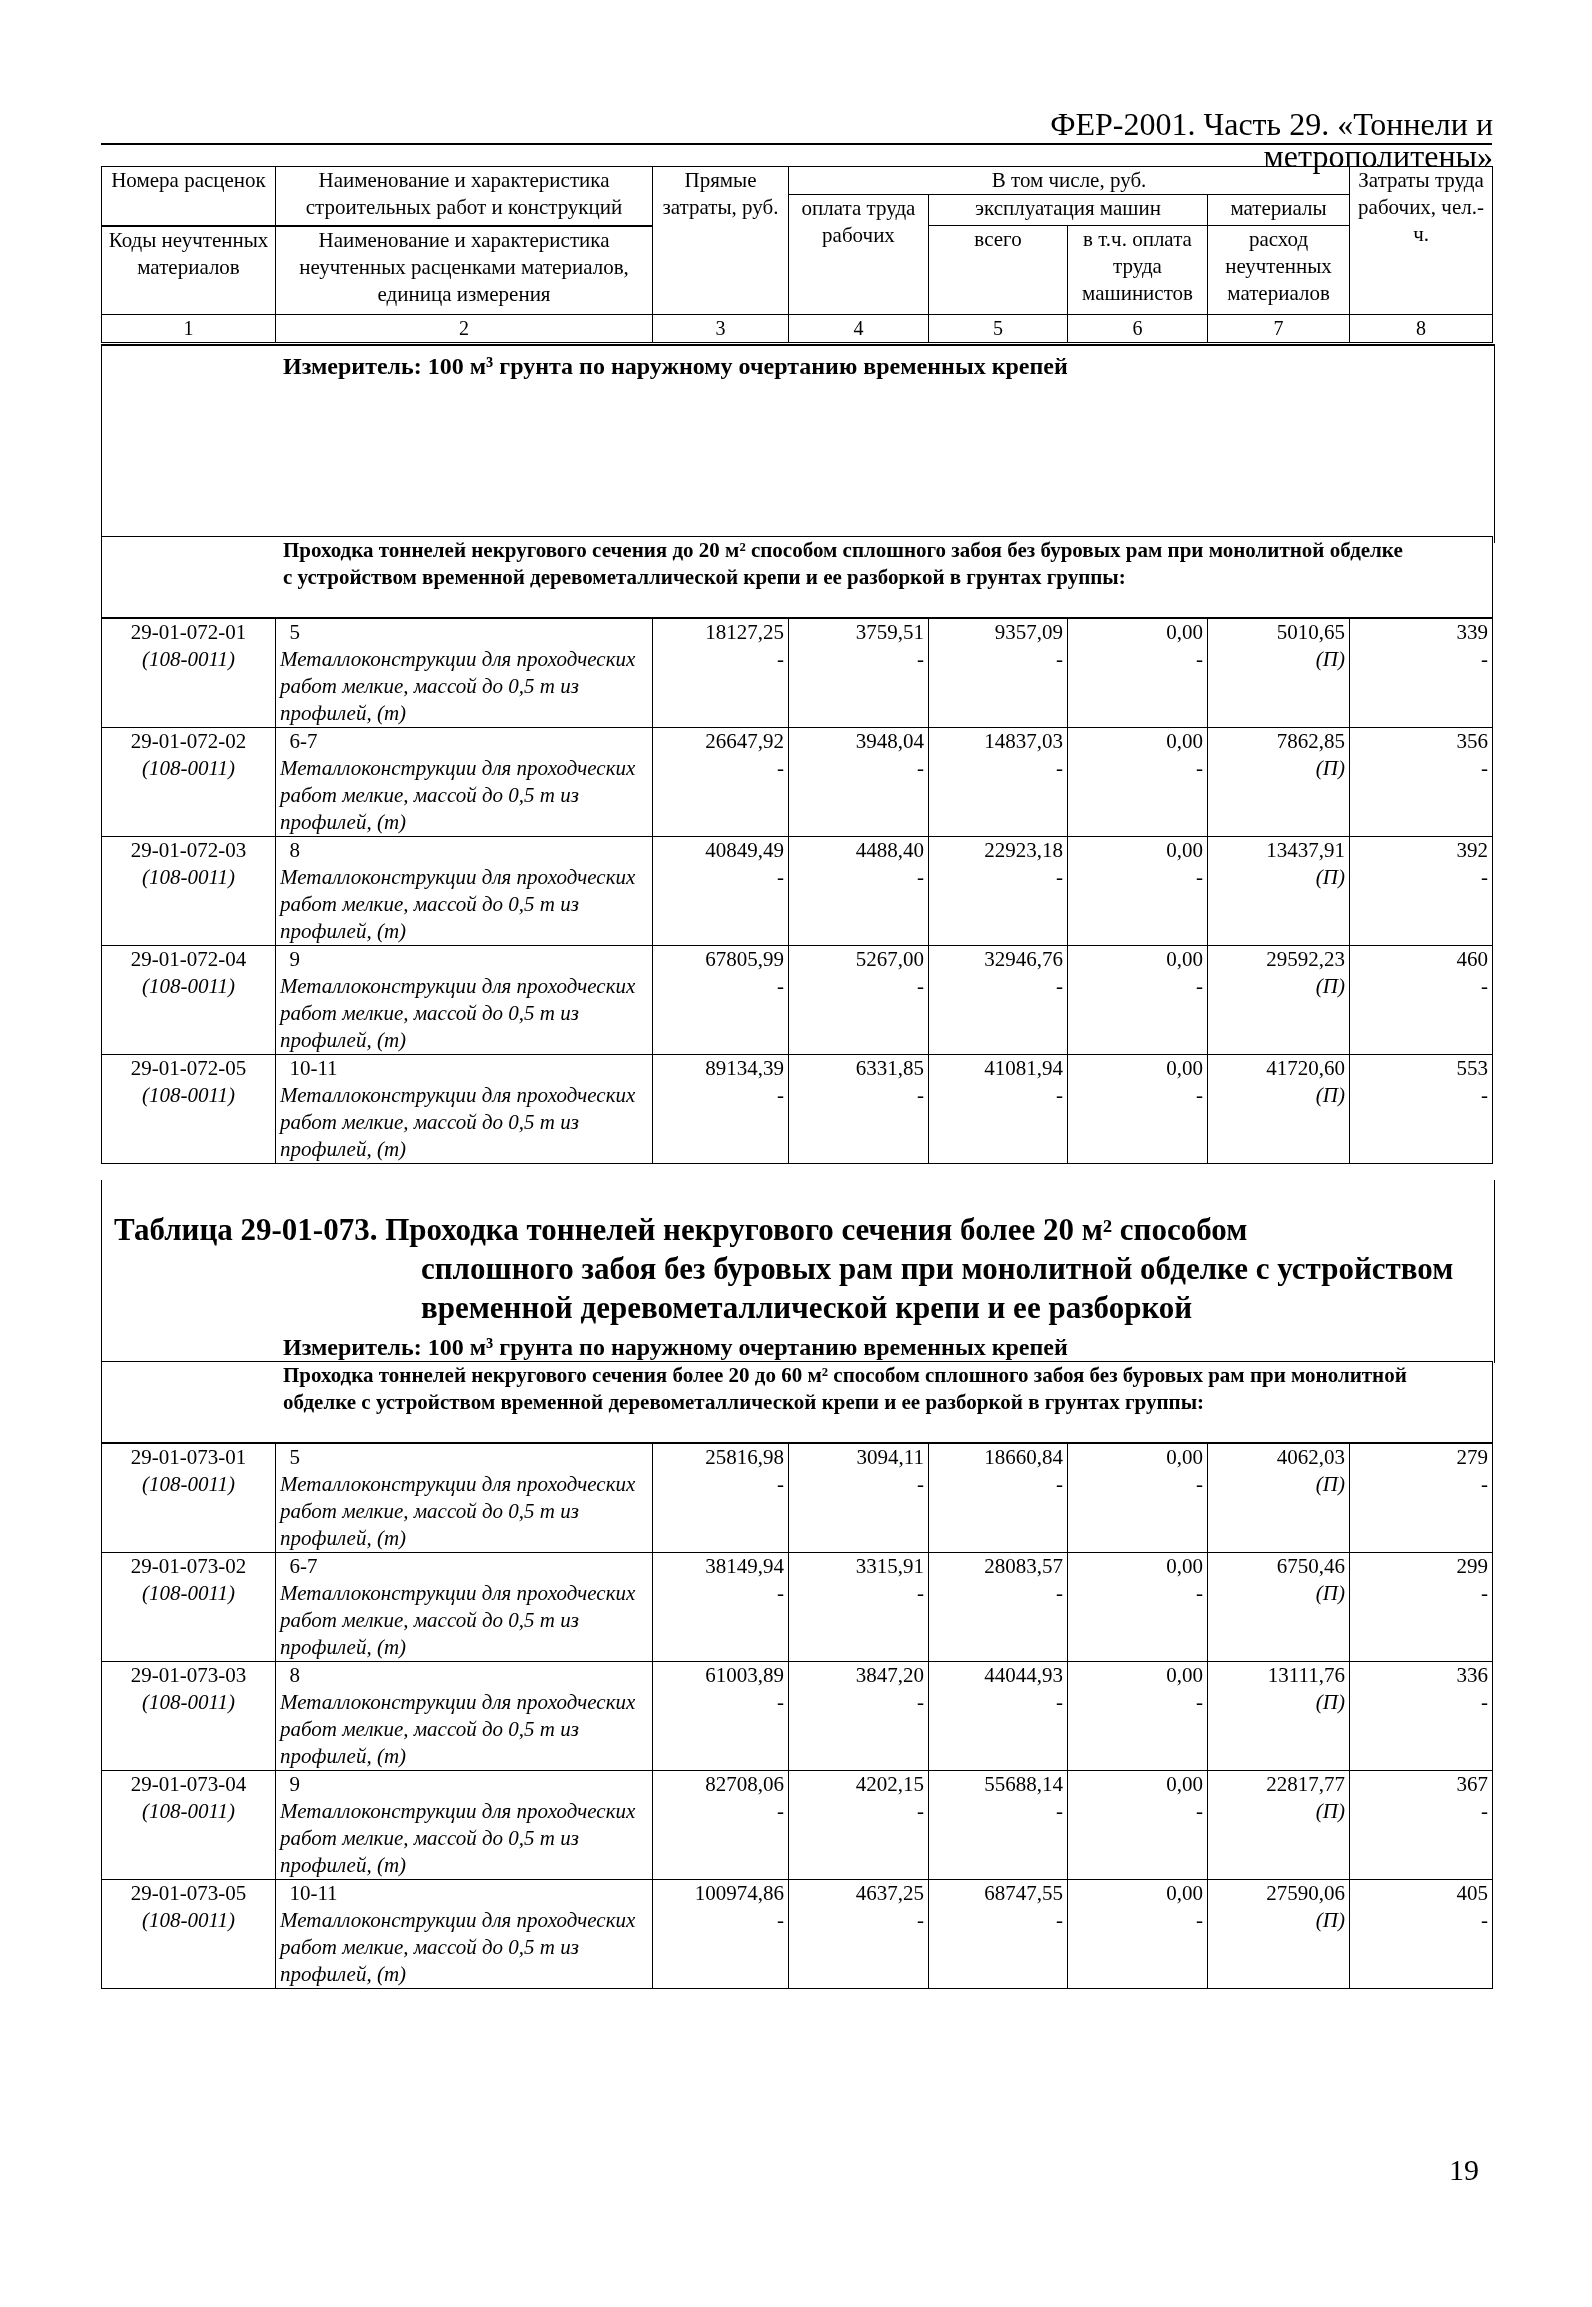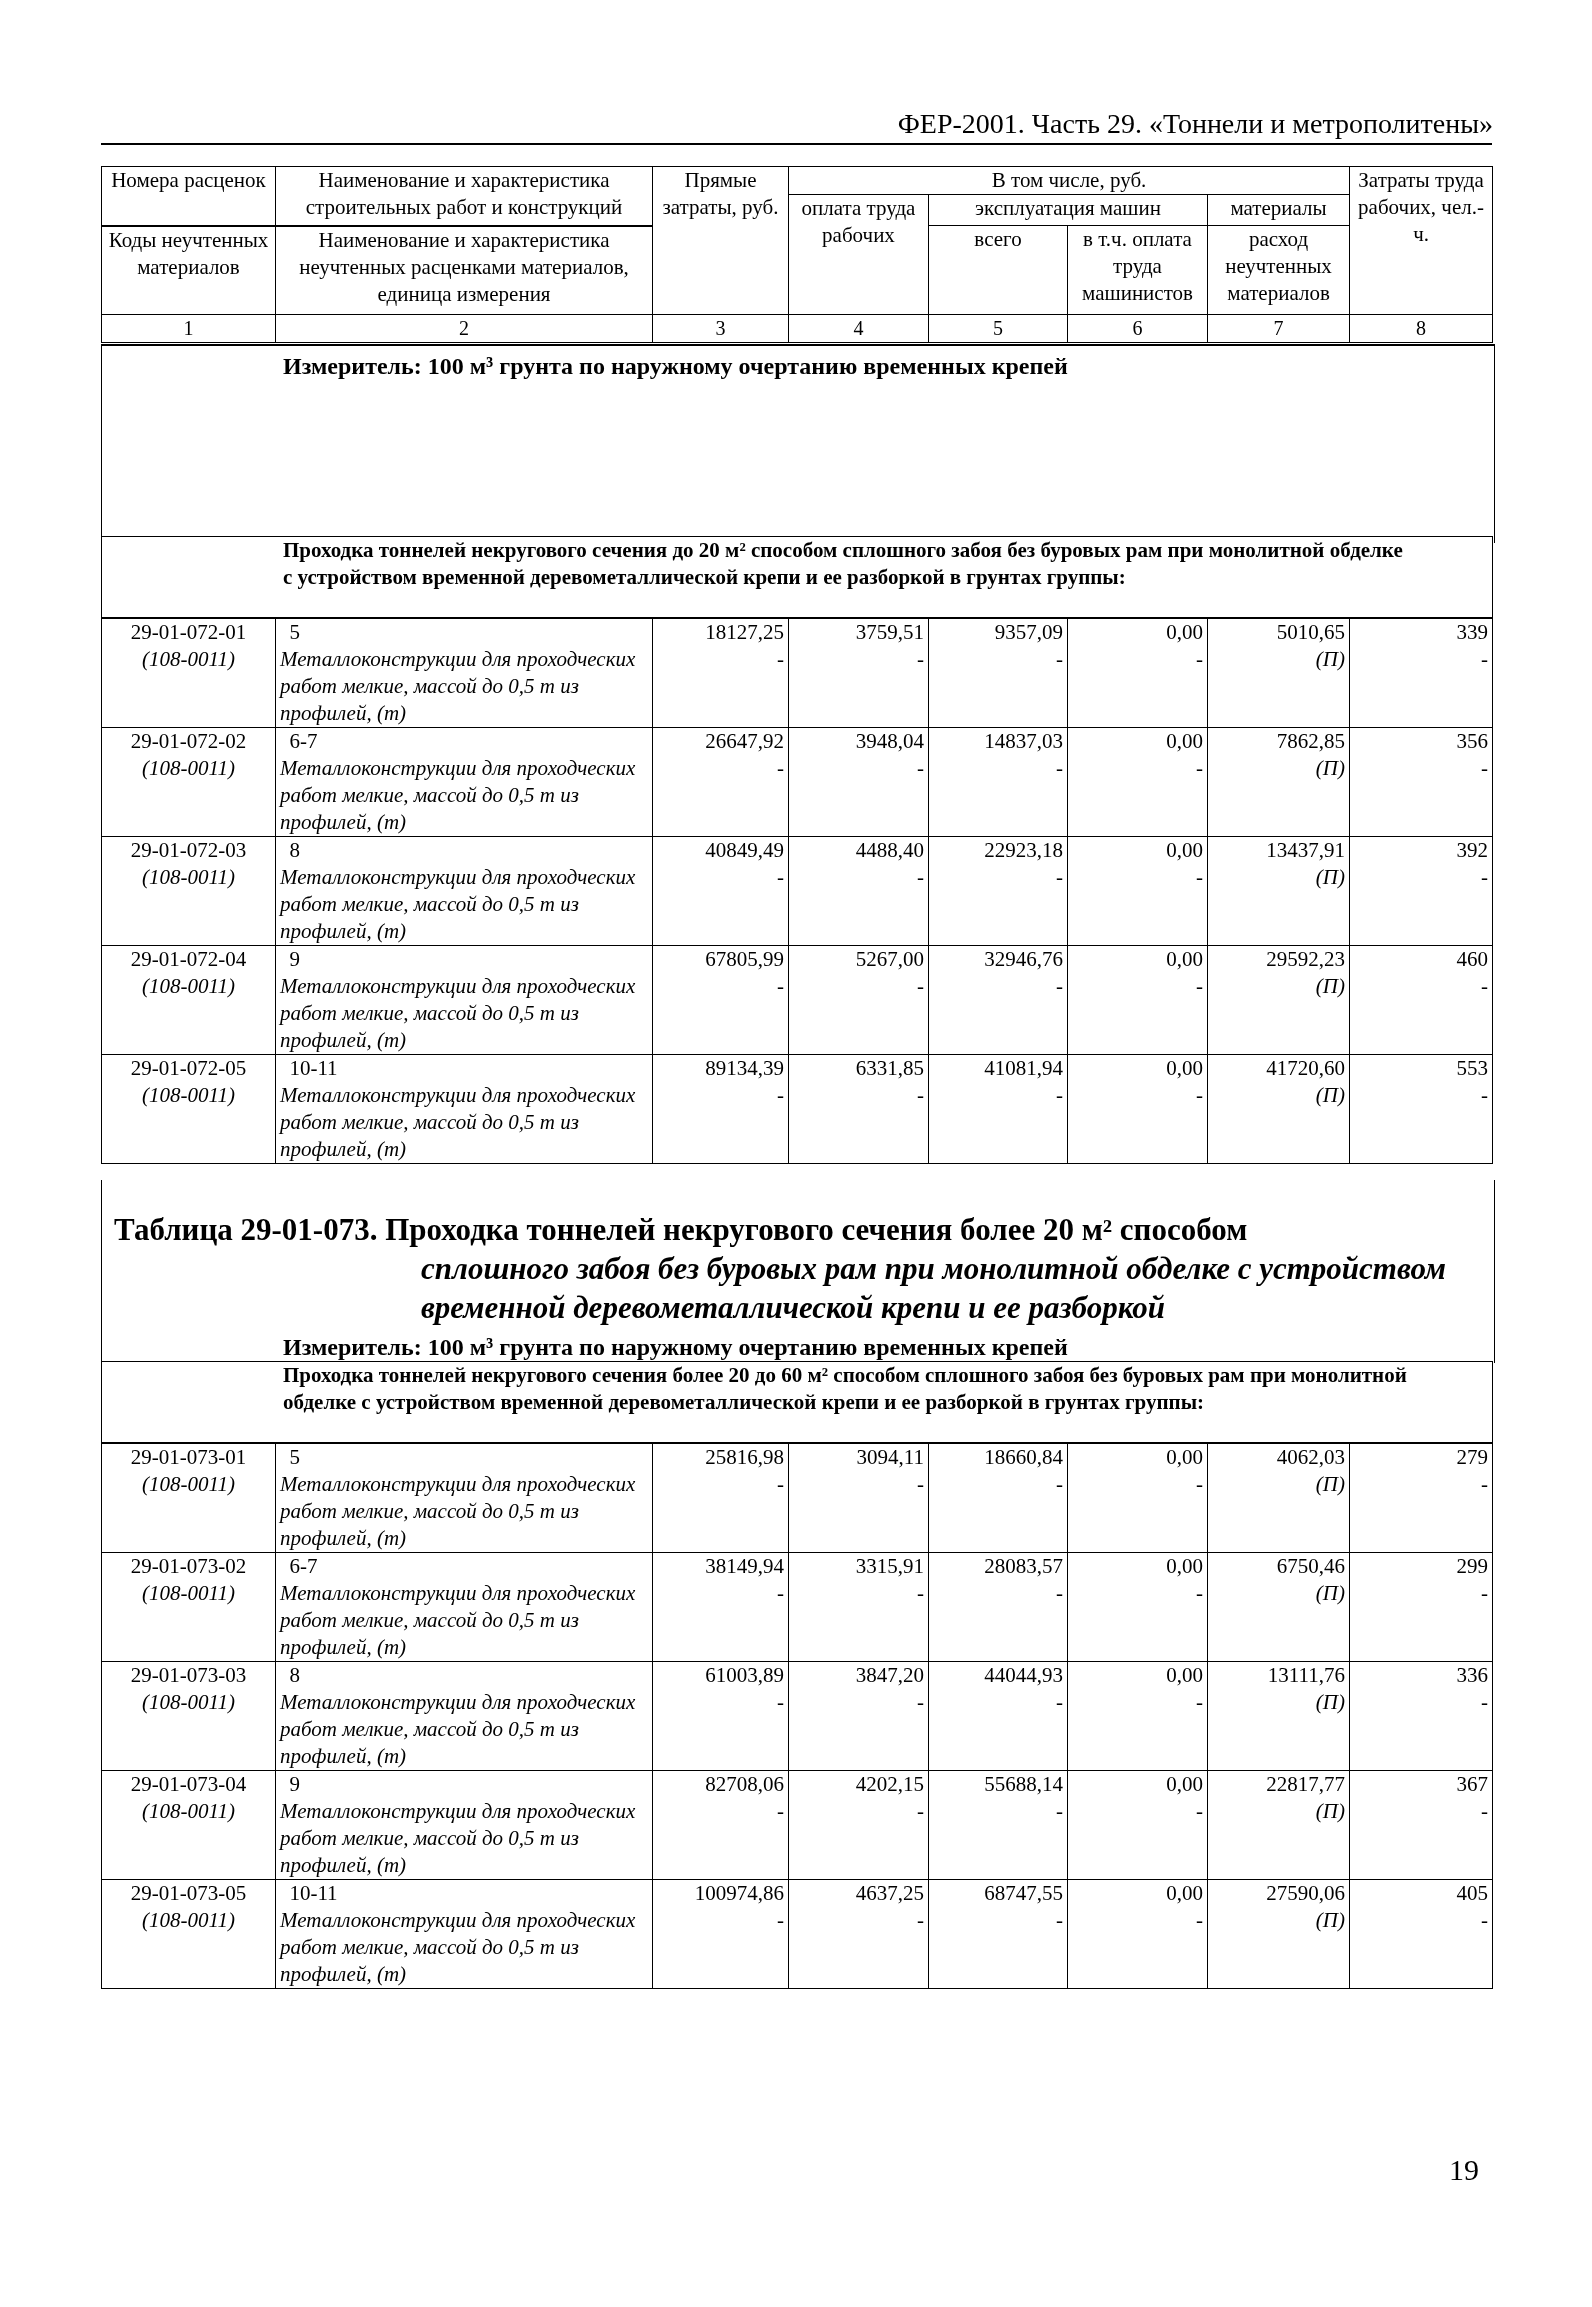--- a/index.html
+++ b/index.html
@@ -1,17 +1,17 @@
 <!DOCTYPE html>
 <html style="font-size:10.8px"><head>
 <meta charset="utf-8">
 <style>
   html, body { margin: 0; padding: 0; background: #ffffff; }
   body { width: 1592px; height: 2307px; position: relative; font-family: "Liberation Serif", "DejaVu Serif", serif; color: #000; }
-  .running-head { position: absolute; left: 876px; top: 108px; width: 617px; text-align: right; font-size: 28px; line-height: 32px; }
+  .running-head { position: absolute; left: 876px; top: 108px; width: 617px; text-align: right; font-size: 32px; line-height: 32px; }
   .head-rule { position: absolute; left: 101px; top: 143px; width: 1391px; height: 0; border-top: 2.7px solid #000; }
 
   table.grid { position: absolute; left: 101px; border-collapse: collapse; table-layout: fixed; width: 1392px; }
   table.grid td { border: 1.3px solid #000; padding: 0 4px; vertical-align: top; font-size: 21px; line-height: 27px; }
 
   .hdr td { text-align: center; vertical-align: middle; font-size: 19.5px; line-height: 24px; }
   .hdr .num td { font-size: 20px; line-height: 27px; height: 27px; }
   .thick-top td { border-top: 3.4px solid #000; }
 
   .section { position: absolute; left: 101px; width: 1392px; border-left: 1.3px solid #000; border-right: 1.3px solid #000; }
@@ -167,21 +167,21 @@
     <td class="num-cell"><span>41720,60</span><span class="unit">(П)</span></td>
     <td class="num-cell"><span>553</span><span class="dash">-</span></td>
   </tr>
 </tbody>
   </table>
 
 <div class="section" style="top:1180px; height:183px;">
   <div class="tbl-title" style="margin-top:30px;">
     <span class="lead">Таблица 29-01-073.</span>
     <span class="first">Проходка тоннелей некругового сечения более 20 м² способом</span>
-    <span class="rest" style="width:1051px;font-style:italic;">сплошного забоя без буровых рам при монолитной обделке с устройством временной деревометаллической крепи и ее разборкой</span>
+    <span class="rest" style="width:1051px;">сплошного забоя без буровых рам при монолитной обделке с устройством временной деревометаллической крепи и ее разборкой</span>
   </div>
   <div class="measure">Измеритель: 100 м³ грунта по наружному очертанию временных крепей</div>
 </div>
 
 <table class="grid" style="top:1361px;">
   <colgroup>
     <col style="width:174px">
       <col style="width:377px">
       <col style="width:136px">
       <col style="width:140px">

